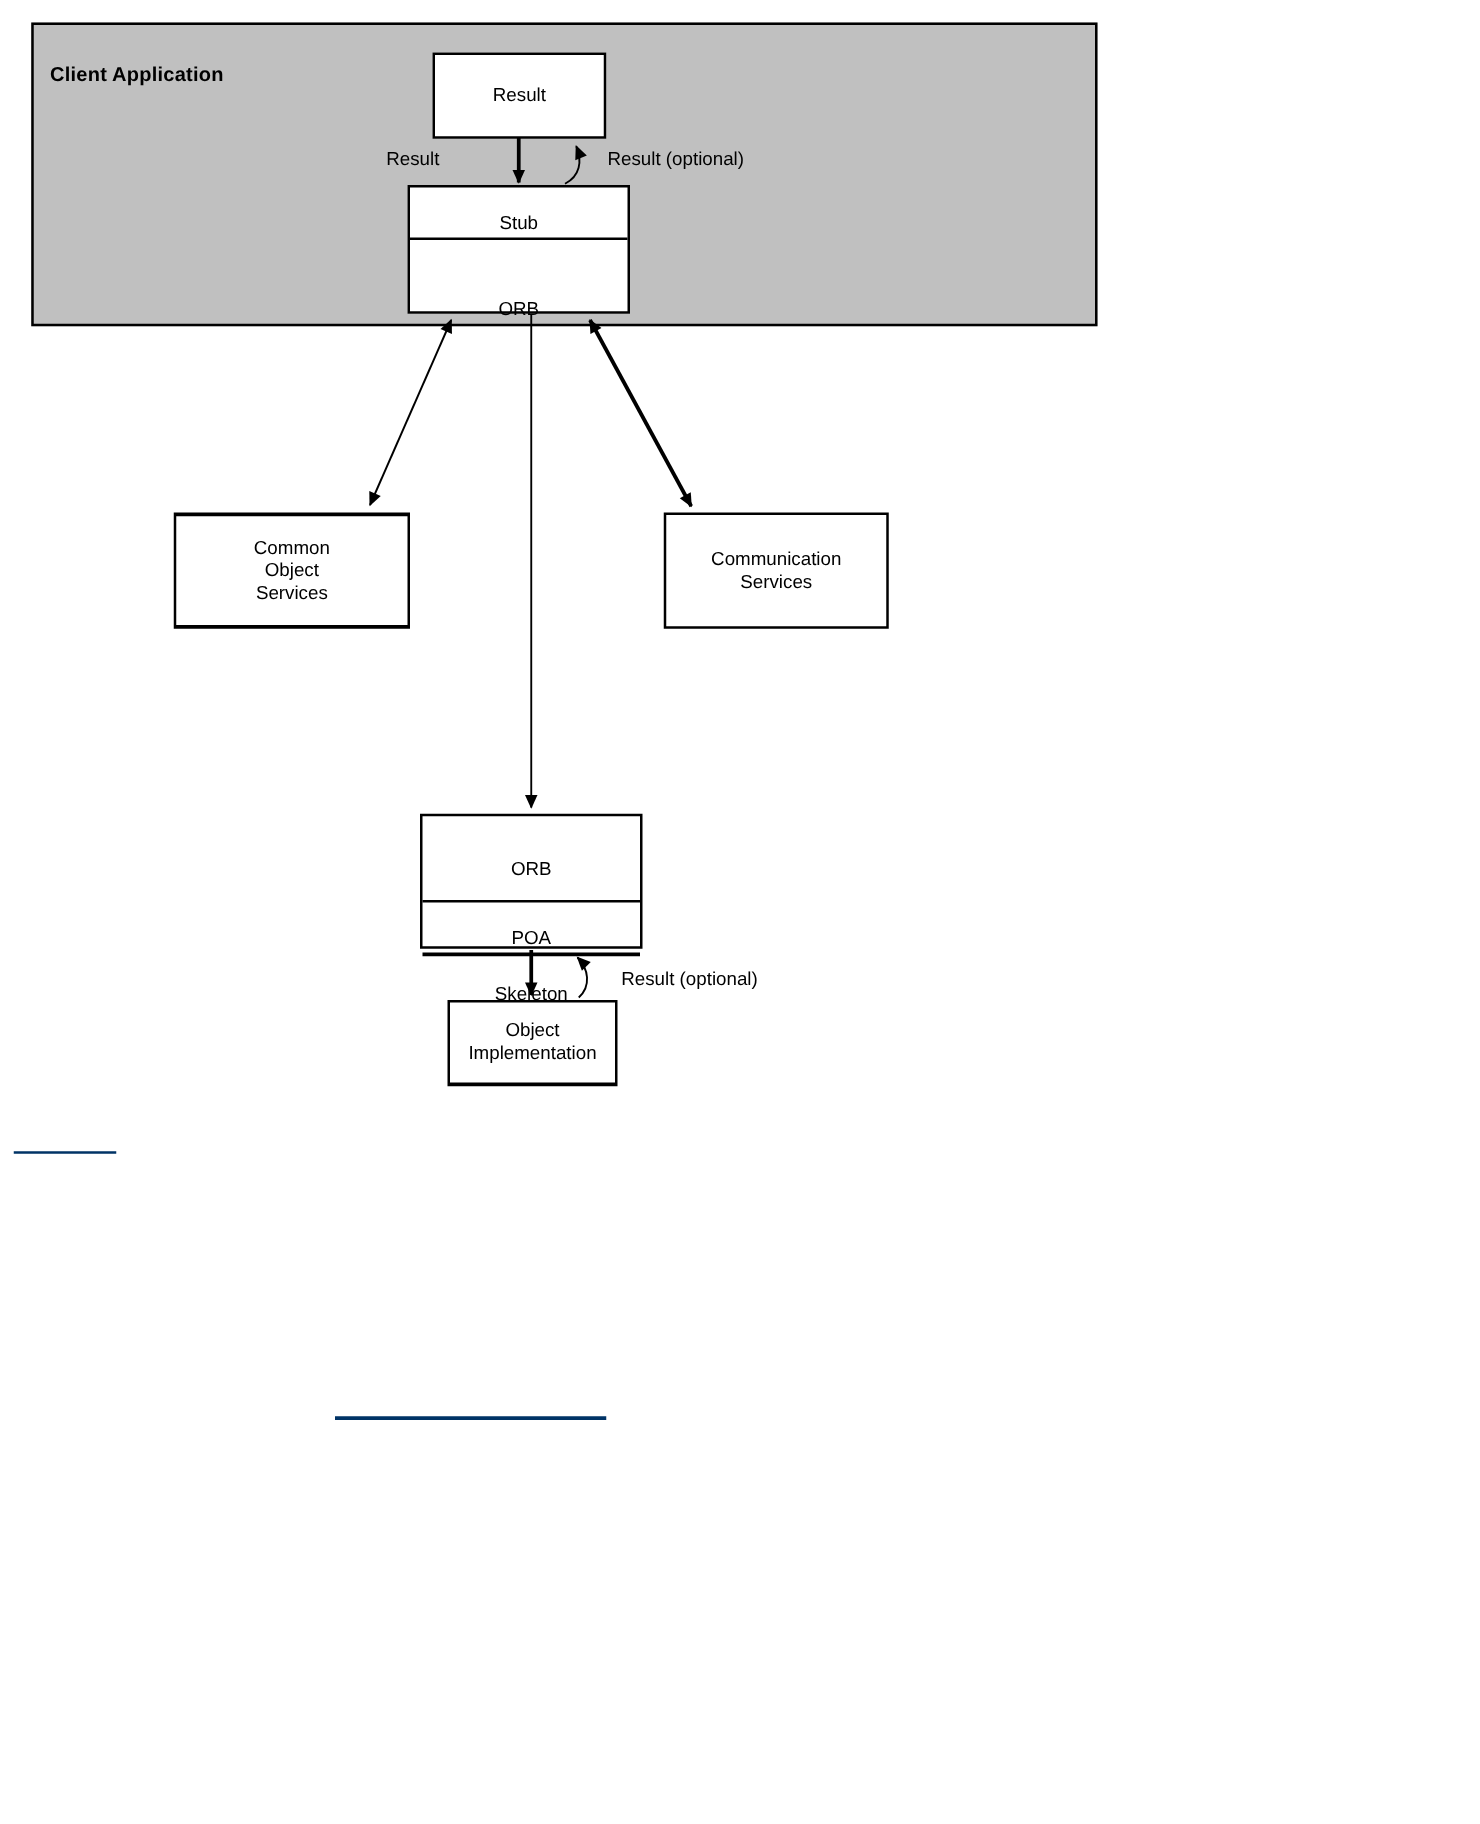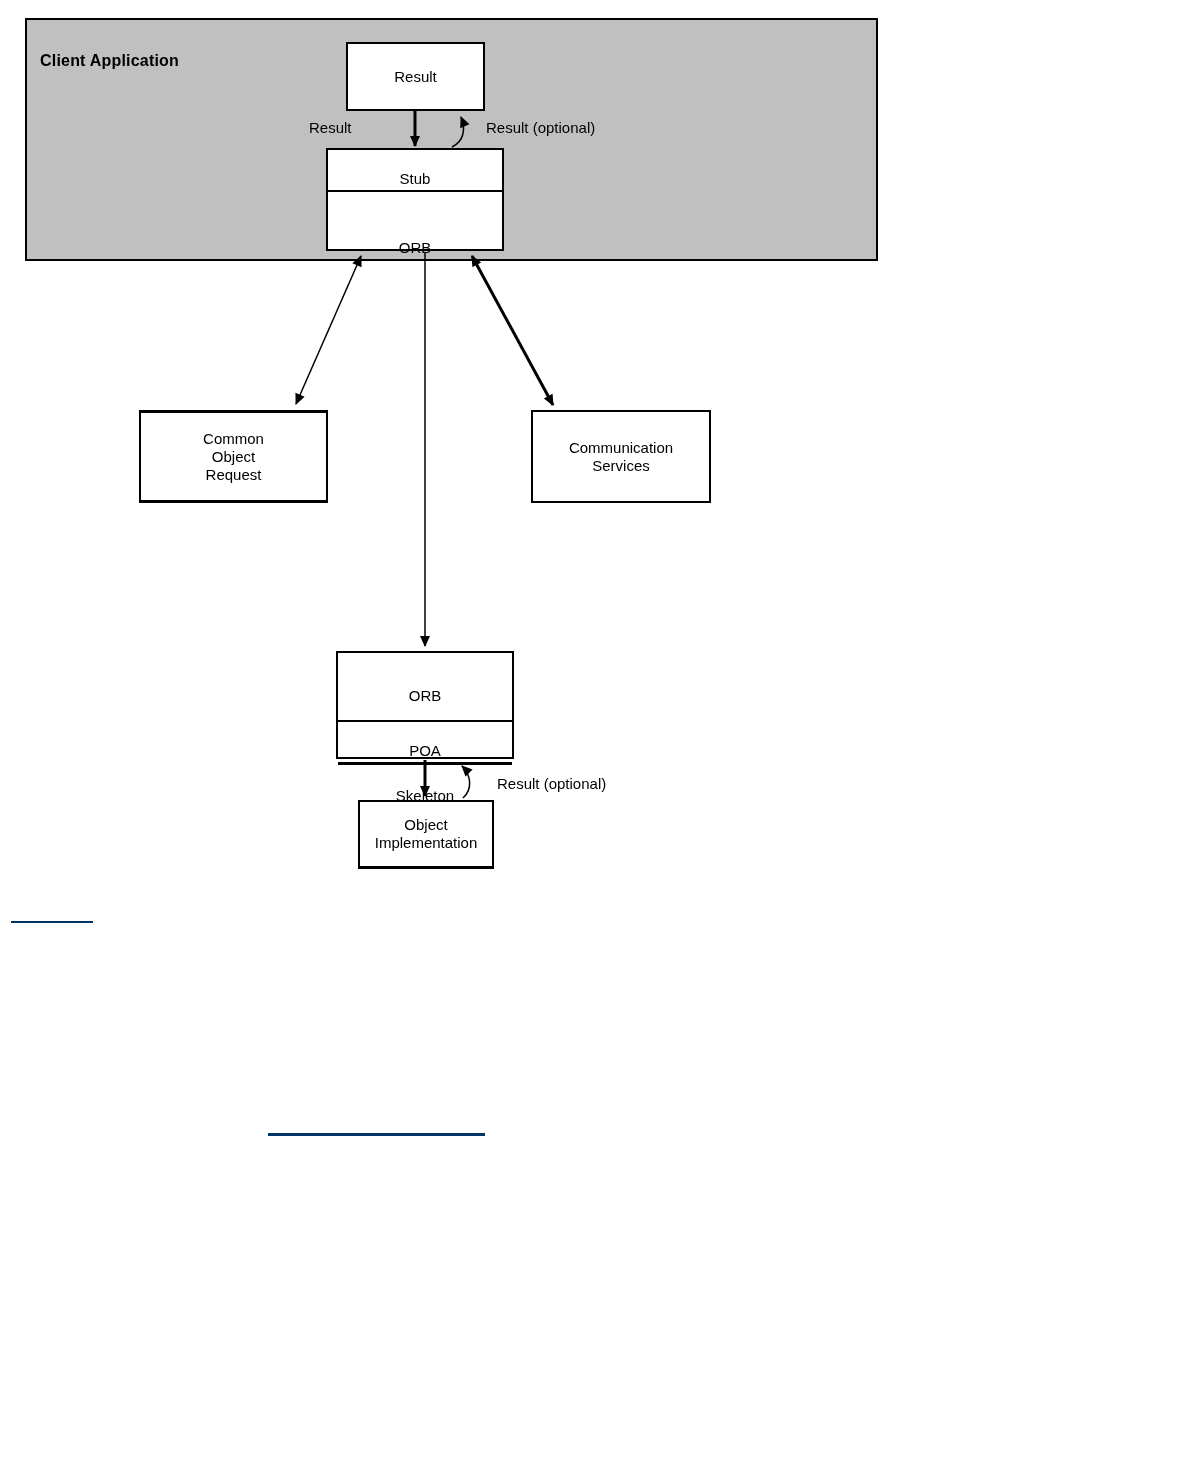--- a/index.html
+++ b/index.html
@@ -114,21 +114,21 @@
       <span>Stub</span>
     </div>
     <div class="cell" id="cell-orb">
       <span>ORB</span>
     </div>
   </div>
 
   <div class="node" id="cos-box">
     <span>Common
 Object
-Request</span>
+Services</span>
   </div>
 
   <div class="node" id="comm-box">
     <span>Communication
 Services</span>
   </div>
 
   <div class="node" id="server-orb-box">
     <div class="cell" id="cell-sorb">
       <span>ORB</span>

